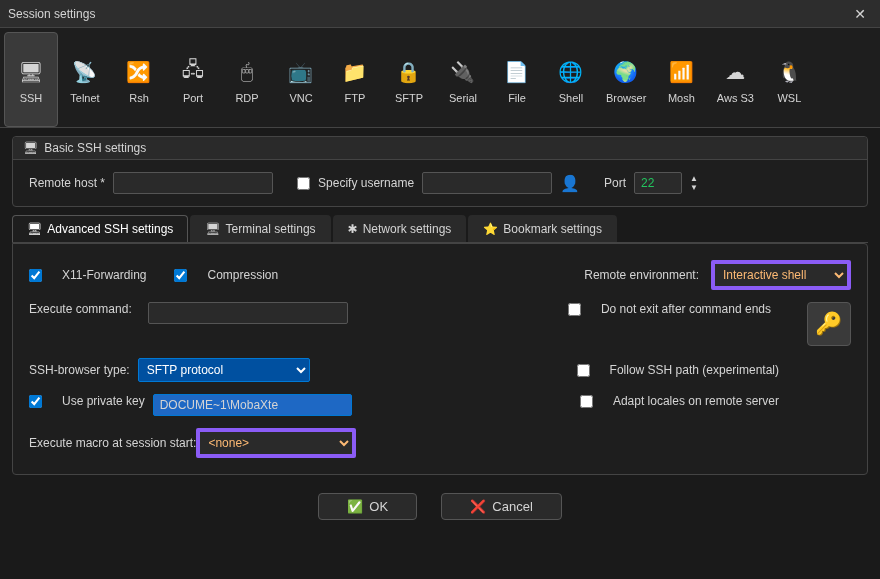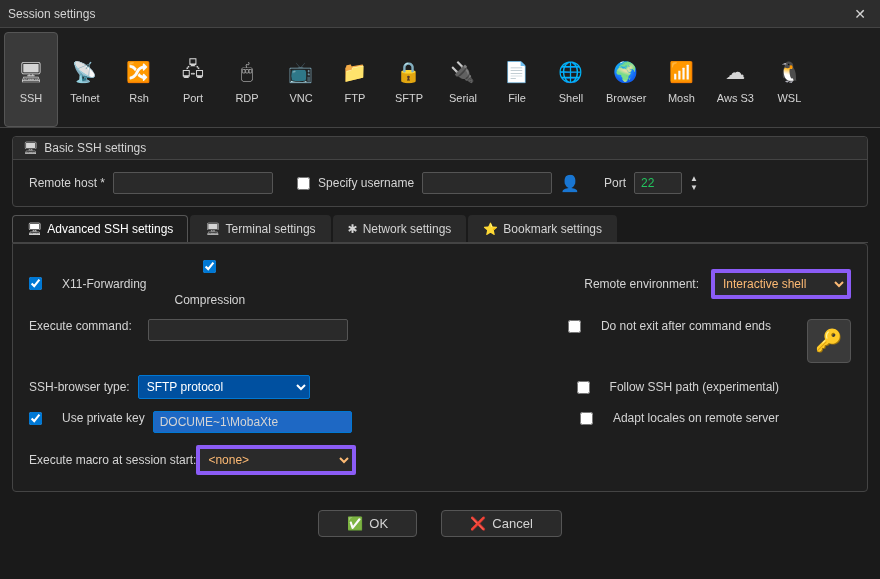--- a/index.html
+++ b/index.html
@@ -313,21 +313,21 @@
           <span>Bookmark settings</span>
         </div>
       </div>
     <div class="tabbed-section">
 
       <div class="adv-row1" style="margin-bottom:12px;">
         <div class="checkbox-group">
           <input type="checkbox" checked="" style="accent-color: rgb(0, 120, 212);">
           <label>X11-Forwarding</label>
         </div>
-        <div class="checkbox-group" style="margin-left:20px;flex-direction:column;">
+        <div class="checkbox-group" style="margin-left:20px;">
           <input type="checkbox" checked="" style="accent-color: rgb(0, 120, 212);">
           <label>Compression</label>
         </div>
         <span style="flex:1;"></span>
         <label style="margin-right:4px;">Remote environment:</label>
         <select class="select-input" style="width:140px;" id="remote-env-select"><option value="Interactive shell">Interactive shell</option><option value="Bash shell">Bash shell</option><option value="ZSH shell">ZSH shell</option><option value="None">None</option></select>
       </div>
 
       <div style="display:flex; gap:16px; margin-bottom:12px; align-items:flex-start;">
         <label>Execute command:</label>

